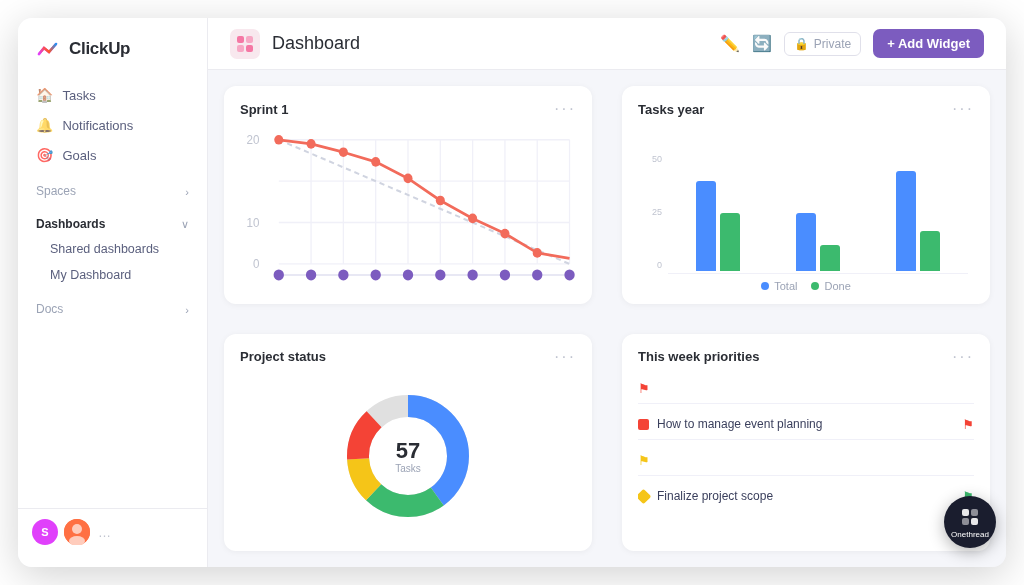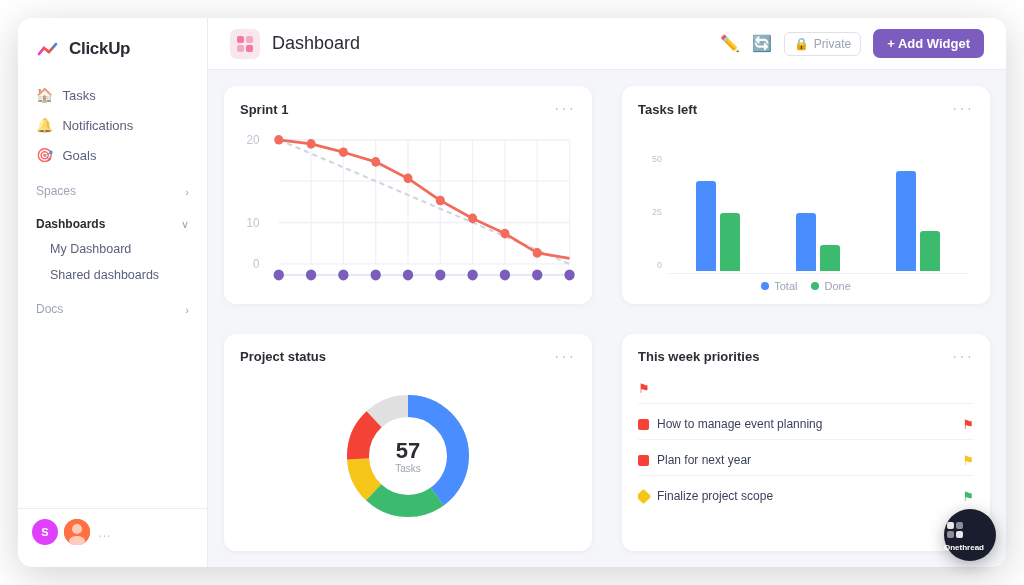--- a/index.html
+++ b/index.html
@@ -332,33 +332,33 @@
     .priority-text {
       font-size: 12px;
       color: #3a3f5c;
     }
     .priority-flag {
       font-size: 13px;
     }
     
     .onethread-badge {
       position: fixed;
-      bottom: 24px;
+      bottom: 37px;
       right: 28px;
       width: 52px;
       height: 52px;
       background: #1a1d2e;
       border-radius: 50%;
       display: flex;
       flex-direction: column;
-      align-items: flex-start;
+      align-items: center;
       justify-content: center;
       color: #fff;
       font-size: 8px;
-      font-weight: 700;
+      font-weight: 400;
       box-shadow: 0 4px 16px rgba(0,0,0,0.3);
       z-index: 100;
     }
     .y-axis-label {
       font-size: 9px;
       fill: #c0c4d0;
     }
   </style>
 </head>
 <body>
@@ -399,24 +399,24 @@
         <div class="nav-section-label">
           <span>Spaces</span>
           <span class="chevron">›</span>
         </div>
 
         <div class="nav-section-label">
           <span class="bold-item" style="font-weight:700;color:#2a2d34;">Dashboards</span>
           <span class="chevron">∨</span>
         </div>
         <div class="nav-sub-item">
+          <span>Shared dashboards</span>
+        </div>
+        <div class="nav-sub-item">
           <span>My Dashboard</span>
-        </div>
-        <div class="nav-sub-item">
-          <span>Shared dashboards</span>
         </div>
 
         <div class="nav-section-label">
           <span>Docs</span>
           <span class="chevron">›</span>
         </div>
       </div>
 
       <div class="sidebar-bottom">
         <div class="avatar" style="background:#e040fb;">S</div>
@@ -507,21 +507,21 @@
               <circle cx="180" cy="108" r="4" fill="#7c5cbf"></circle>
               <circle cx="205" cy="108" r="4" fill="#7c5cbf"></circle>
               <circle cx="230" cy="108" r="4" fill="#7c5cbf"></circle>
               <circle cx="255" cy="108" r="4" fill="#7c5cbf"></circle>
             </svg>
           </div>
         </div>
 
         <div class="widget-card">
           <div class="widget-header">
-            <span class="widget-title">Tasks left</span>
+            <span class="widget-title">Tasks year</span>
             <span class="widget-more">···</span>
           </div>
           <div class="widget-body bar-chart-area">
             <div style="display:flex;align-items:stretch;gap:6px;flex:1;padding:4px 6px 0 6px;">
 
               <div style="display:flex;flex-direction:column;justify-content:space-between;align-items:flex-end;font-size:9px;color:#c0c4d0;padding-bottom:4px;width:18px;">
                 <span>50</span>
                 <span>25</span>
                 <span>0</span>
               </div>
@@ -596,24 +596,20 @@
 
             <div class="priority-item">
               <div class="priority-left">
                 <div class="priority-square" style="background:#f44336;"></div>
                 <span class="priority-text">How to manage event planning</span>
               </div>
               <span class="priority-flag" style="color:#f44336;">⚑</span>
             </div>
 
             <div class="priority-item">
-              <div class="priority-left">
-                <div class="priority-square" style="background:#f44336;"></div>
-                <span class="priority-text">Plan for next year</span>
-              </div>
               <span class="priority-flag" style="color:#f5c518;">⚑</span>
             </div>
 
             <div class="priority-item">
               <div class="priority-left">
                 <div class="priority-diamond" style="background:#f5c518;"></div>
                 <span class="priority-text">Finalize project scope</span>
               </div>
               <span class="priority-flag" style="color:#3cba6e;">⚑</span>
             </div>

